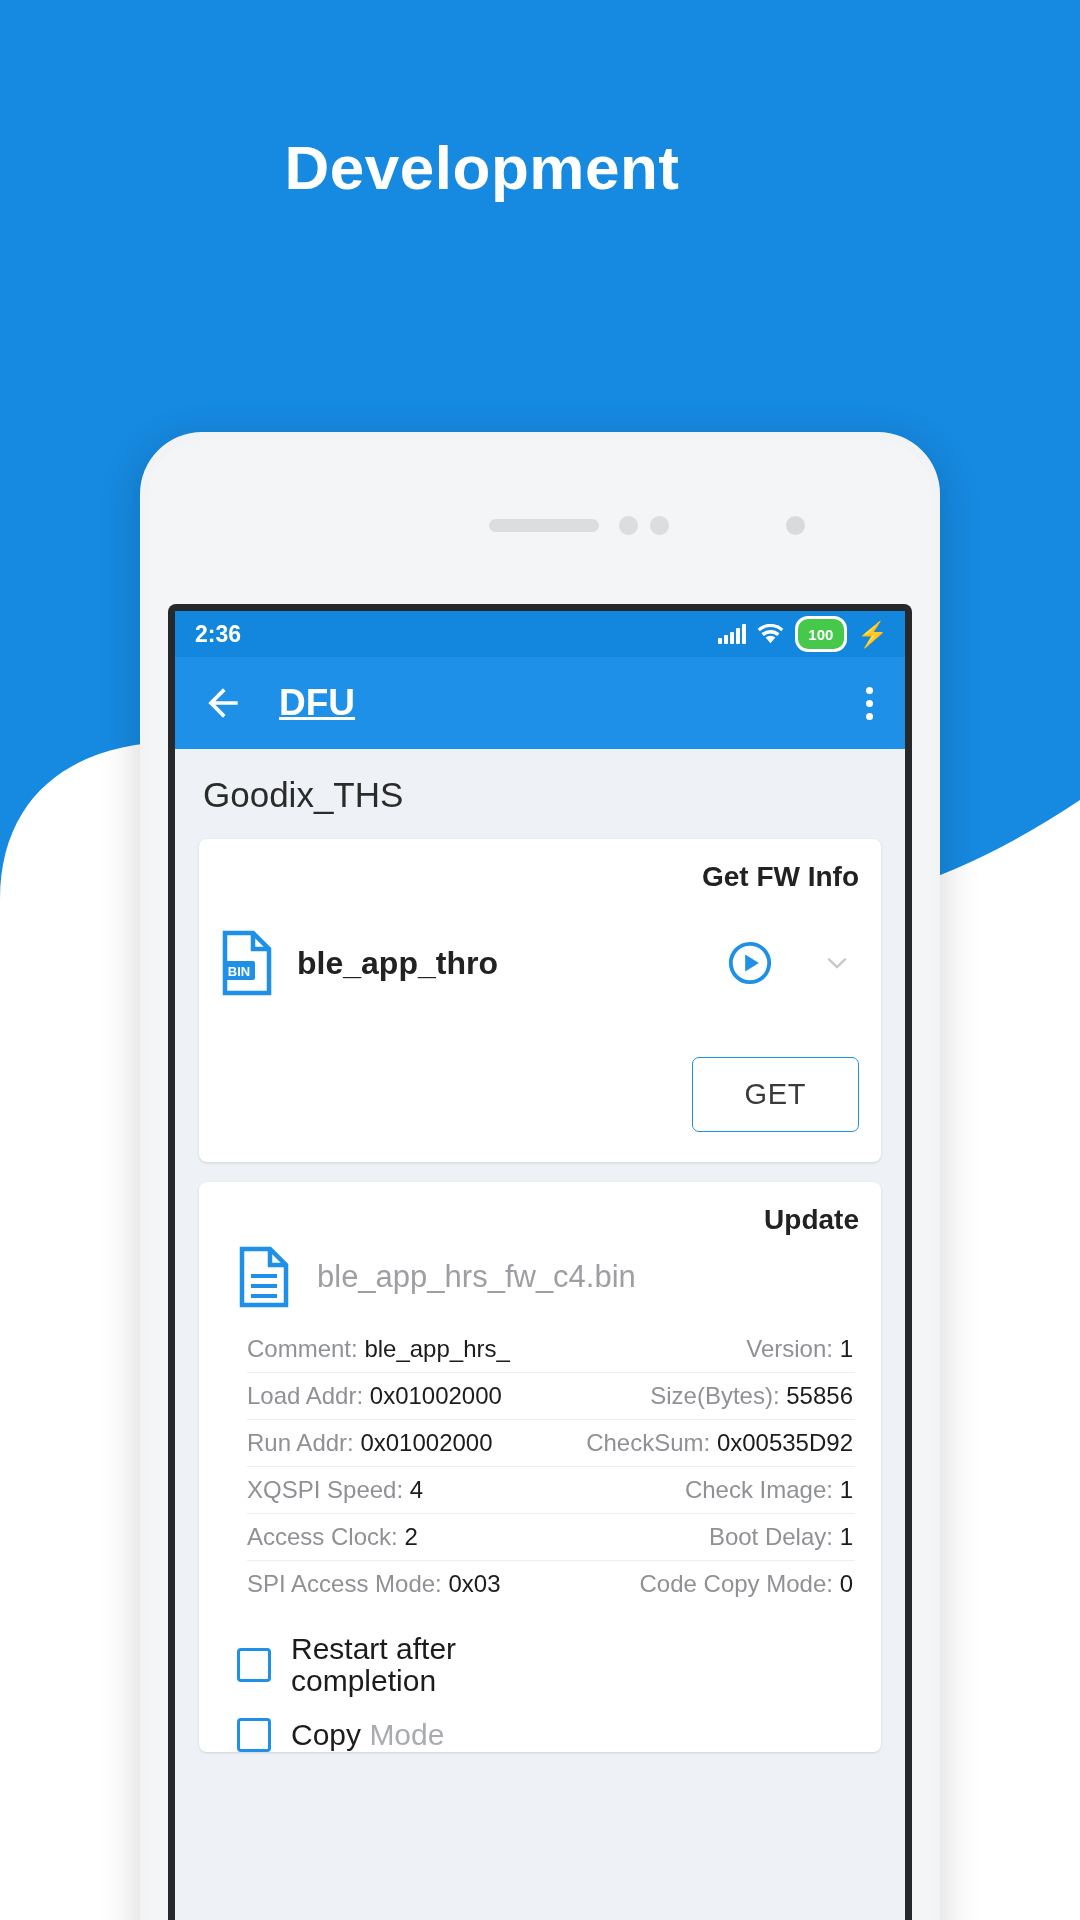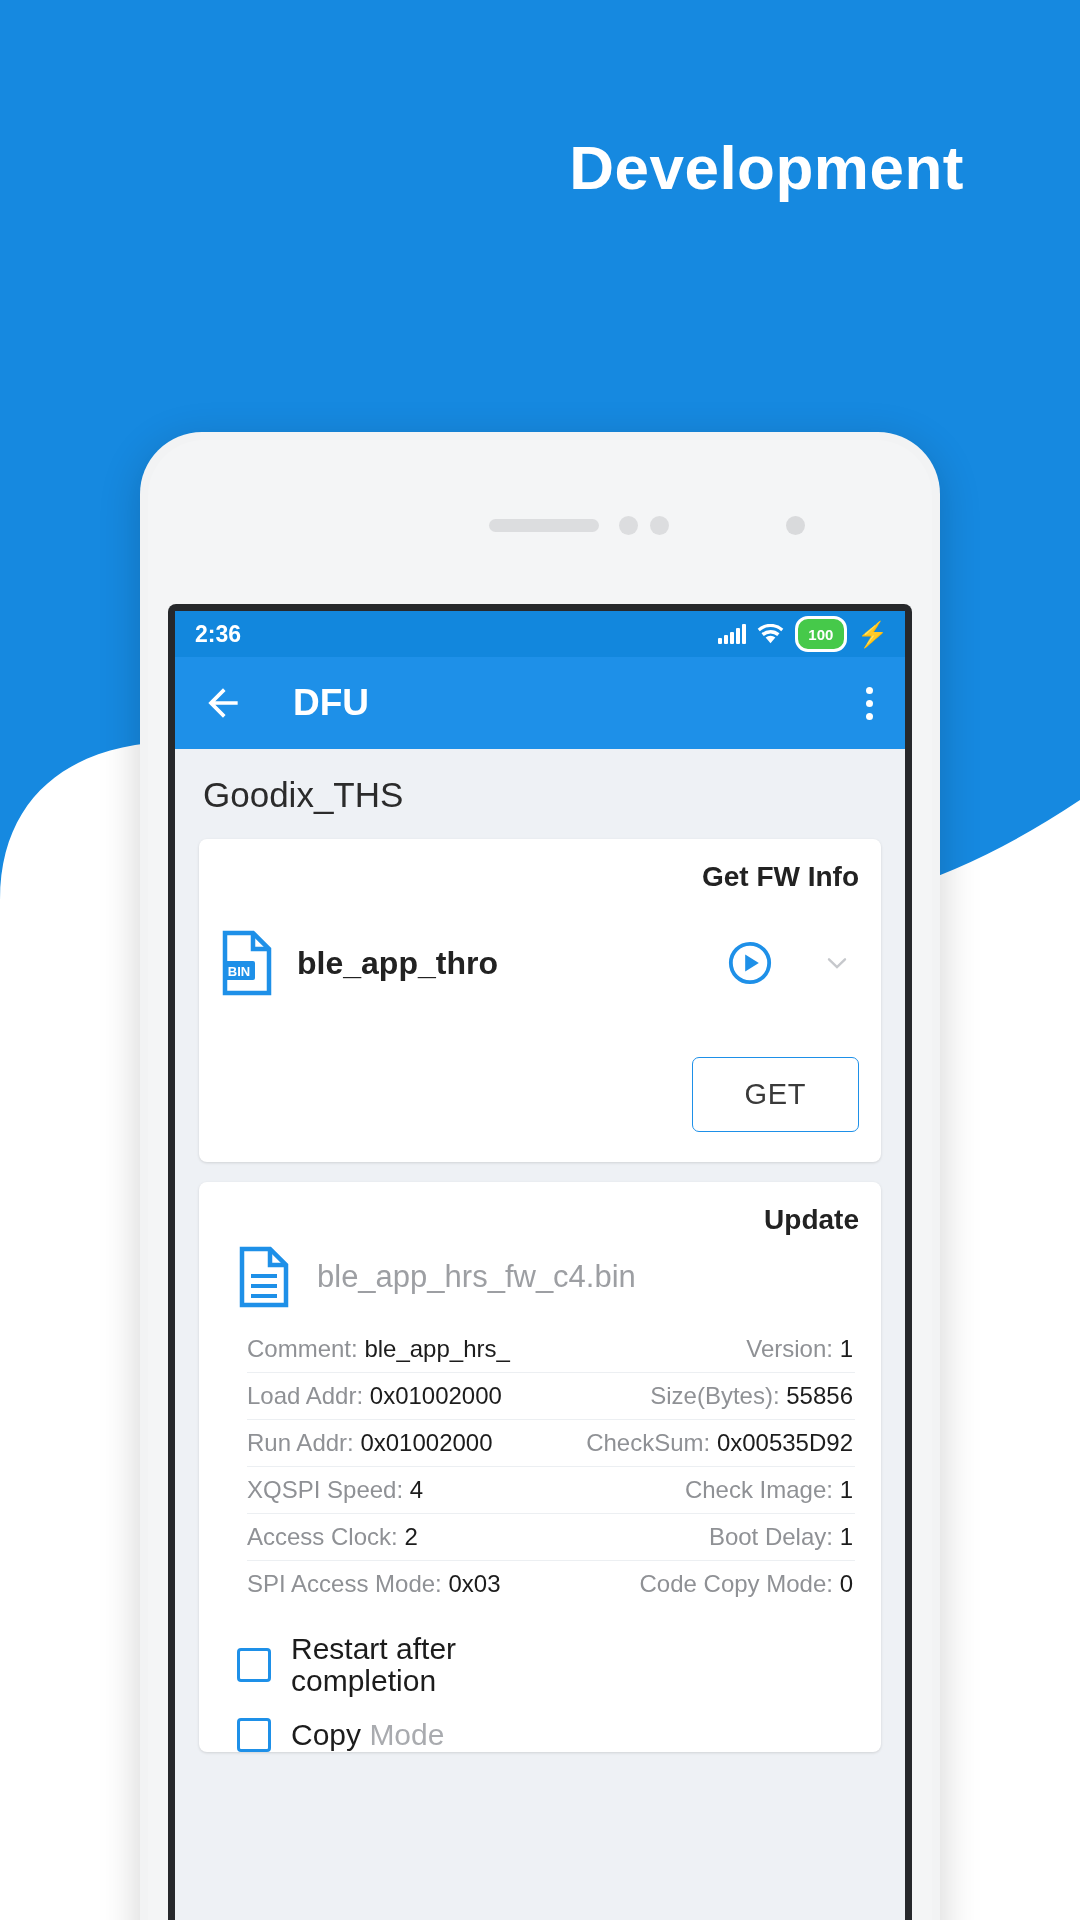--- a/index.html
+++ b/index.html
@@ -16,21 +16,21 @@
     position:absolute;left:0;top:0;width:1080px;height:1920px;
     background:#1689e0;
     overflow:hidden;
   }
   
   #wave{
     position:absolute;left:0;top:0;width:1080px;height:1920px;
   }
   #promo-title{
     position:absolute;left:0;top:132px;width:964px;
-    text-align:right;
+    text-align:center;
     color:#ffffff;
     font-size:62px;
     font-weight:bold;
     letter-spacing:0.5px;
     z-index:5;
   }
 
   
   #phone{
     position:absolute;
@@ -98,21 +98,21 @@
   #battery span{font-size:15px;font-weight:bold;color:#fff;line-height:1;}
   #bolt{color:#fff;font-size:25px;line-height:1;}
 
   
   #app-bar{
     height:92px;background:#1e90e8;
     display:flex;align-items:center;
     padding:0 24px 0 26px;box-sizing:border-box;
   }
   #back-arrow{width:44px;height:44px;flex:0 0 auto;}
-  #app-title{color:#fff;font-size:37px;font-weight:bold;margin-left:48px;}
+  #app-title{color:#fff;font-size:37px;font-weight:bold;margin-left:34px;text-decoration:underline;}
   #overflow-menu{margin-left:auto;display:flex;flex-direction:column;gap:6px;align-items:center;padding:8px;}
   #overflow-menu span{width:7px;height:7px;border-radius:50%;background:#fff;display:block;}
 
   
   #device-name{
     padding:26px 0 24px 28px;
     font-size:35px;color:#2b2b2b;
     background:#eef1f5;
   }
 

